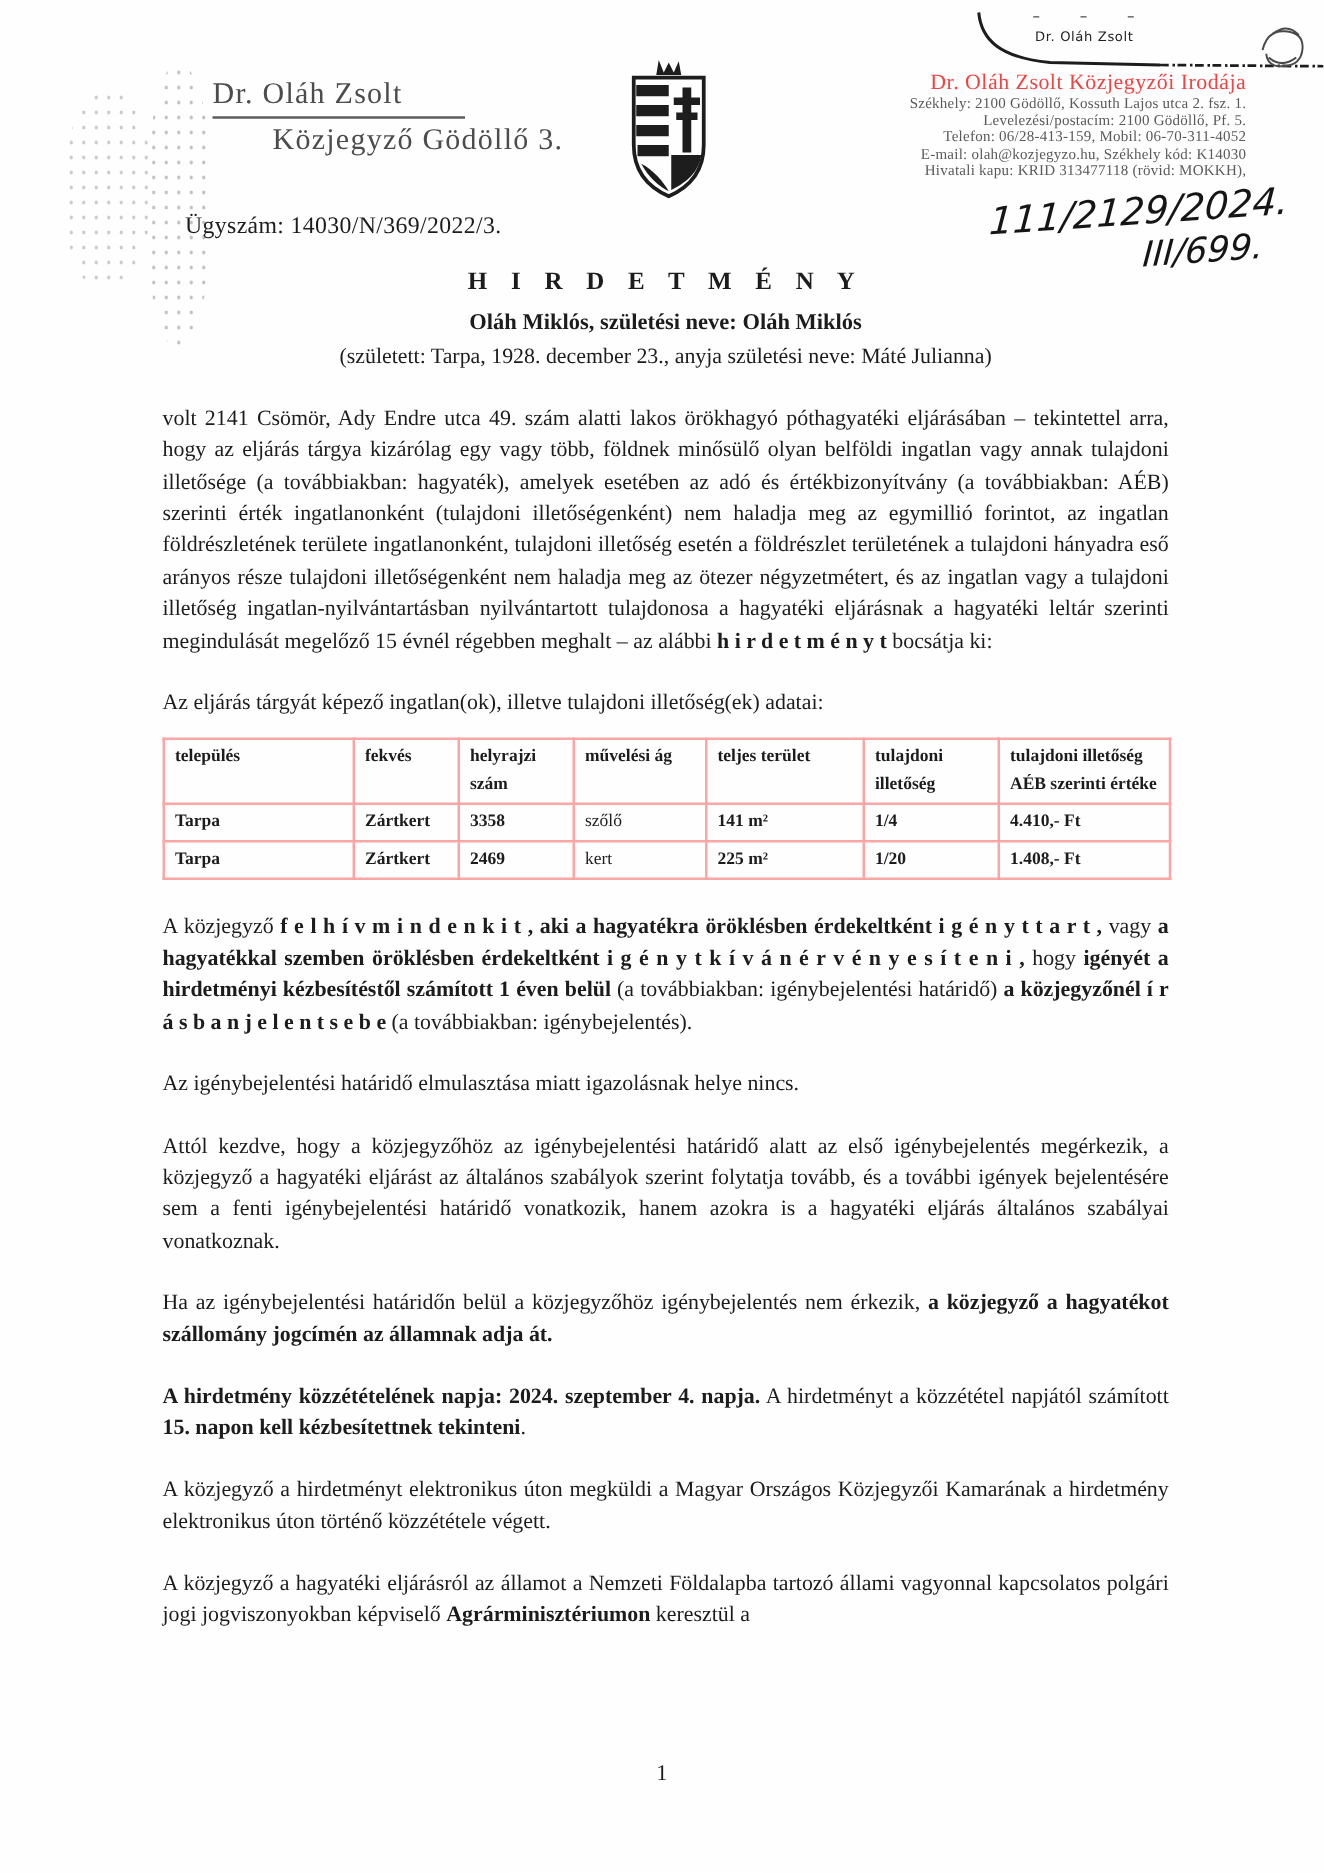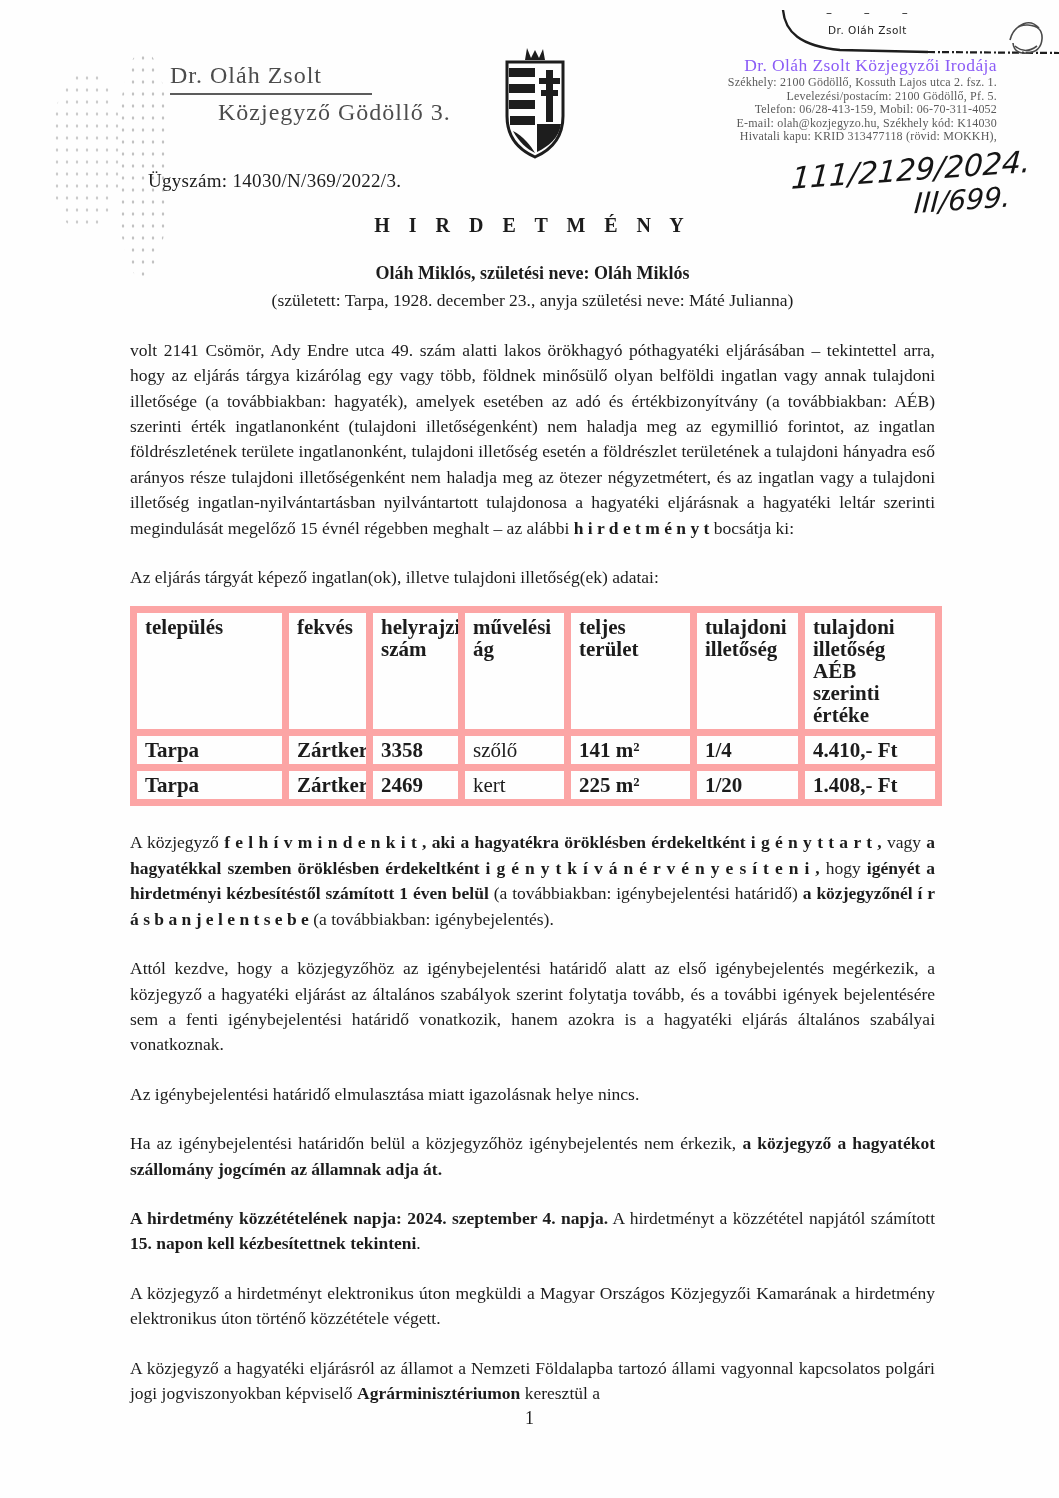--- a/index.html
+++ b/index.html
@@ -27,43 +27,43 @@
 
   .tr-stamp{position:absolute;left:778px;top:4px;width:281px;height:60px;}
   .tr-dashes{position:absolute;left:48px;top:2px;font-size:12px;letter-spacing:14px;color:#2c2c2c;
     font-family:"DejaVu Sans", sans-serif;}
   .tr-name{position:absolute;left:50px;top:20px;font-size:10.5px;color:#222;
     font-family:"DejaVu Sans", sans-serif;letter-spacing:.5px;}
   .tr-curve{position:absolute;left:0;top:0;}
   .tr-seal{position:absolute;left:218px;top:6px;}
 
   .office{position:absolute;right:62px;top:55px;width:300px;text-align:right;}
-  .office .office-title{font-size:17.5px;color:#8b5cf6;letter-spacing:.4px;}
+  .office .office-title{font-size:17.5px;color:#ef4444;letter-spacing:.4px;}
   .office .office-line{font-size:12px;color:#5a5a5a;line-height:13.5px;letter-spacing:.2px;}
 
   .handwritten{position:absolute;left:790px;top:152px;width:250px;
     font-family:"DejaVu Sans", sans-serif;font-style:italic;color:#151515;
     transform:rotate(-4deg) skewX(-8deg);}
   .handwritten .h1{font-size:30px;text-align:left;}
   .handwritten .h2{font-size:28px;text-align:right;margin-top:0px;padding-right:28px;}
 
   
   .content{padding:170px 124px 0 130px;}
   .case-number{font-size:19px;font-weight:normal;margin-left:18px;letter-spacing:.3px;}
   .doc-title{text-align:center;font-size:20px;font-weight:bold;letter-spacing:7px;margin-top:22px;}
   p{margin:0;font-size:17.5px;line-height:25.4px;}
   .p-std{margin-top:24px;}
   .p-just{text-align:justify;}
   .center{text-align:center;}
-  .name-line{margin-top:24px;font-weight:bold;font-size:18px;}
+  .name-line{margin-top:8px;font-weight:bold;font-size:18px;}
   .birth-line{margin-top:2px;}
   .b{font-weight:bold;}
   
   table.props{border-collapse:collapse;margin-top:16px;width:805px;table-layout:fixed;}
-  table.props th,table.props td{border:7px solid #fca5a5;padding:3px 8px;font-size:21px;
+  table.props th,table.props td{border:2px solid #fca5a5;padding:3px 8px;font-size:14px;
     vertical-align:top;text-align:left;line-height:22px;overflow:hidden;}
   table.props th{font-weight:bold;}
   td.num-right,th.num-right{text-align:right;}
   .page-number{position:absolute;left:0;top:1408px;width:1059px;text-align:center;
     font-size:18px;color:#1c1c1c;}
 </style>
 </head>
 <body>
 
 <div class="page">
@@ -168,23 +168,23 @@
         <td>kert</td>
         <td class="b">225 m²</td>
         <td class="b">1/20</td>
         <td class="b num-right">1.408,- Ft</td>
       </tr>
     </tbody>
       </table>
 
     <p class="p-std p-just"><span>A közjegyző </span><span class="b">f e l h í v   m i n d e n k i t ,  aki a hagyatékra öröklésben érdekeltként i g é n y t   t a r t ,</span><span> vagy </span><span class="b">a hagyatékkal szemben öröklésben érdekeltként i g é n y t  k í v á n   é r v é n y e s í t e n i ,</span><span> hogy </span><span class="b">igényét a hirdetményi kézbesítéstől számított 1 éven belül </span><span>(a továbbiakban: igénybejelentési határidő) </span><span class="b">a közjegyzőnél í r á s b a n   j e l e n t s e   b e </span><span> (a továbbiakban: igénybejelentés).</span></p>
 
+    <p class="p-std">Az igénybejelentési határidő elmulasztása miatt igazolásnak helye nincs.</p>
+
     <p class="p-std p-just">Attól kezdve, hogy a közjegyzőhöz az igénybejelentési határidő alatt az első igénybejelentés megérkezik, a közjegyző a hagyatéki eljárást az általános szabályok szerint folytatja tovább, és a további igények bejelentésére sem a fenti igénybejelentési határidő vonatkozik, hanem azokra is a hagyatéki eljárás általános szabályai vonatkoznak.</p>
-
-    <p class="p-std">Az igénybejelentési határidő elmulasztása miatt igazolásnak helye nincs.</p>
 
     <p class="p-std p-just"><span>Ha az igénybejelentési határidőn belül a közjegyzőhöz igénybejelentés nem érkezik, </span><span class="b">a közjegyző a hagyatékot szállomány jogcímén az államnak adja át.</span></p>
 
     <p class="p-std p-just"><span class="b">A hirdetmény közzétételének napja: 2024. szeptember 4. napja.</span><span> A hirdetményt a közzététel napjától számított </span><span class="b">15. napon kell kézbesítettnek tekinteni</span><span>.</span></p>
 
     <p class="p-std p-just">A közjegyző a hirdetményt elektronikus úton megküldi a Magyar Országos Közjegyzői Kamarának a hirdetmény elektronikus úton történő közzététele végett.</p>
 
     <p class="p-std p-just"><span>A közjegyző a hagyatéki eljárásról az államot a Nemzeti Földalapba tartozó állami vagyonnal kapcsolatos polgári jogi jogviszonyokban képviselő </span><span class="b">Agrárminisztériumon</span><span> keresztül a</span></p>
 
   </div>

